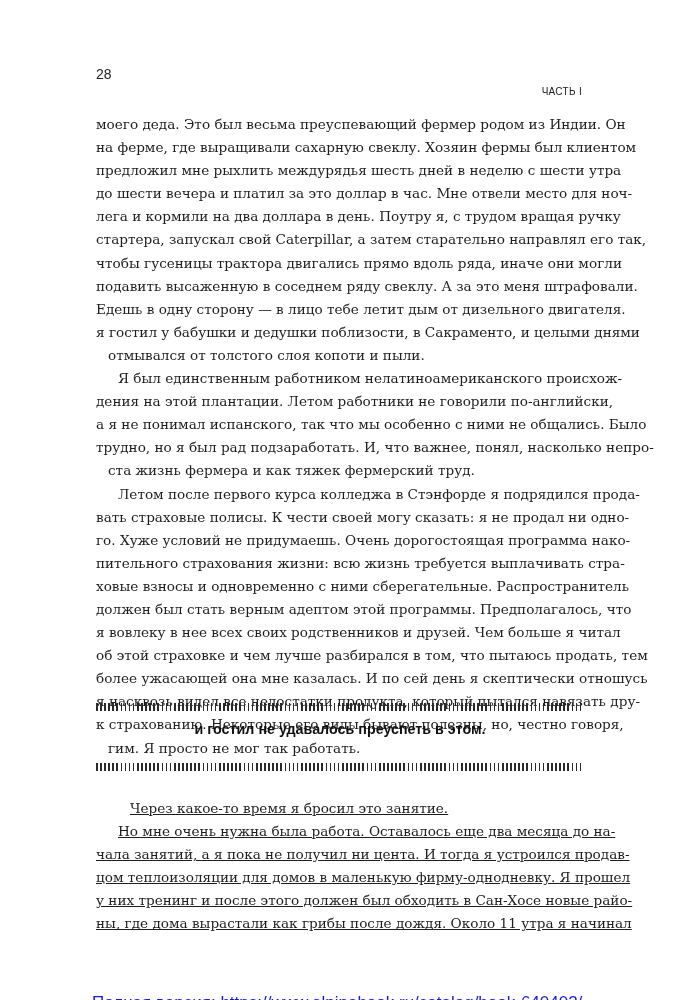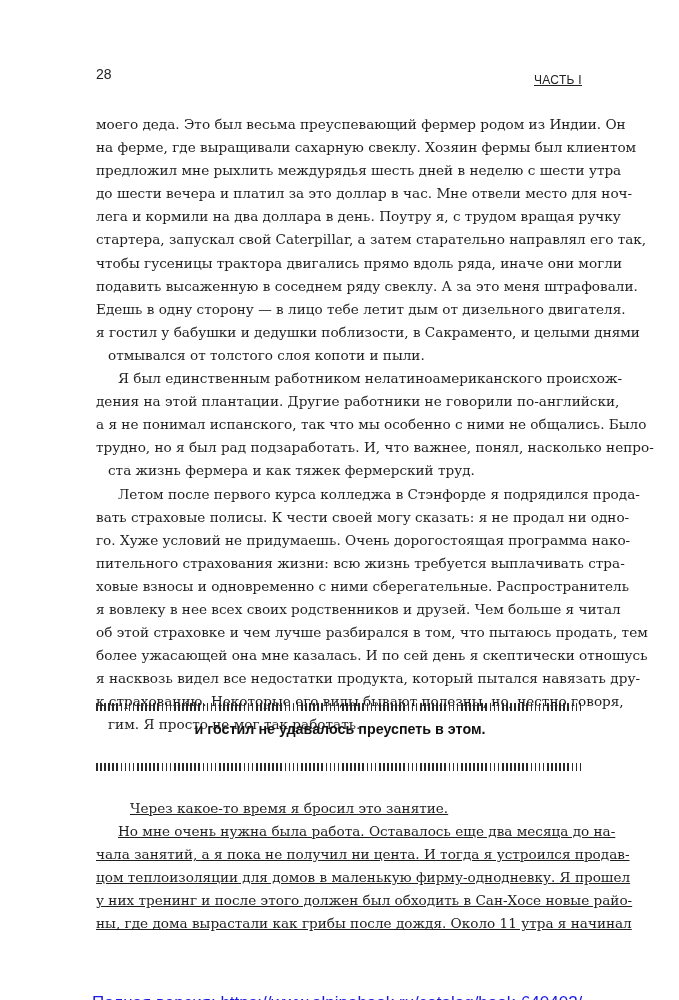--- a/index.html
+++ b/index.html
@@ -2,24 +2,23 @@
 <html><head>
 <meta charset="utf-8">
 <style>
   html, body { margin: 0; padding: 0; background: #ffffff; }
   body { width: 679px; height: 1000px; position: relative; overflow: hidden; }
   .page-number {
     position: absolute; left: 96px; top: 66px;
     font-family: "Liberation Sans", sans-serif; font-size: 14px; color: #222; text-align: center;
   }
   .running-head {
-    position: absolute; right: 97px; top: 73px;
-    font-family: "Liberation Sans", sans-serif; font-size: 12px; color: #222;
+    position: absolute; right: 97px; top: 86px;
+    font-family: "Liberation Sans", sans-serif; font-size: 10px; color: #222;
     letter-spacing: 0.3px;
-    text-decoration: underline;
   }
   .text-block {
     position: absolute; left: 96px; width: 488px;
     font-family: "DejaVu Serif", "Liberation Serif", serif;
     font-size: 13.6px; line-height: 23.1px; color: #1e1e1e;
   }
   .line { display: block; white-space: nowrap; text-align: justify; text-align-last: justify; }
   .line.last { text-align-last: left; margin-left: 12px; }
   .line.indent { padding-left: 22px; }
   .body-1 { top: 113px; }
@@ -53,29 +52,30 @@
     <span class="line">предложил мне рыхлить междурядья шесть дней в неделю с шести утра</span>
     <span class="line">до шести вечера и платил за это доллар в час. Мне отвели место для ноч-</span>
     <span class="line">лега и кормили на два доллара в день. Поутру я, с трудом вращая ручку</span>
     <span class="line">стартера, запускал свой Caterpillar, а затем старательно направлял его так,</span>
     <span class="line">чтобы гусеницы трактора двигались прямо вдоль ряда, иначе они могли</span>
     <span class="line">подавить высаженную в соседнем ряду свеклу. А за это меня штрафовали.</span>
     <span class="line">Едешь в одну сторону — в лицо тебе летит дым от дизельного двигателя.</span>
     <span class="line">я гостил у бабушки и дедушки поблизости, в Сакраменто, и целыми днями</span>
     <span class="line last">отмывался от толстого слоя копоти и пыли.</span>
     <span class="line indent">Я был единственным работником нелатиноамериканского происхож-</span>
-    <span class="line">дения на этой плантации. Другие работники не говорили по-английски,</span>
+    <span class="line">дения на этой плантации. Летом работники не говорили по-английски,</span>
     <span class="line">а я не понимал испанского, так что мы особенно с ними не общались. Было</span>
     <span class="line">трудно, но я был рад подзаработать. И, что важнее, понял, насколько непро-</span>
     <span class="line last">ста жизнь фермера и как тяжек фермерский труд.</span>
     <span class="line indent">Летом после первого курса колледжа в Стэнфорде я подрядился прода-</span>
     <span class="line">вать страховые полисы. К чести своей могу сказать: я не продал ни одно-</span>
     <span class="line">го. Хуже условий не придумаешь. Очень дорогостоящая программа нако-</span>
     <span class="line">пительного страхования жизни: всю жизнь требуется выплачивать стра-</span>
     <span class="line">ховые взносы и одновременно с ними сберегательные. Распространитель</span>
+    <span class="line">должен был стать верным адептом этой программы. Предполагалось, что</span>
     <span class="line">я вовлеку в нее всех своих родственников и друзей. Чем больше я читал</span>
     <span class="line">об этой страховке и чем лучше разбирался в том, что пытаюсь продать, тем</span>
     <span class="line">более ужасающей она мне казалась. И по сей день я скептически отношусь</span>
     <span class="line">я насквозь видел все недостатки продукта, который пытался навязать дру-</span>
     <span class="line">к страхованию. Некоторые его виды бывают полезны, но, честно говоря,</span>
     <span class="line last">гим. Я просто не мог так работать.</span>
   </div>
 
 <div class="divider divider-top"></div>
 <div class="pullquote">

